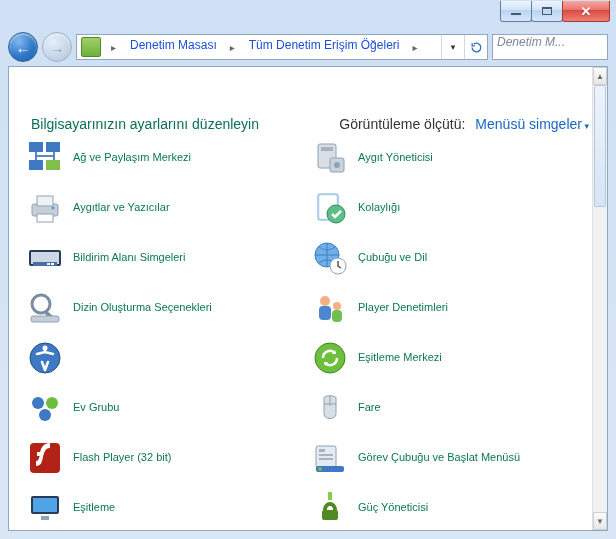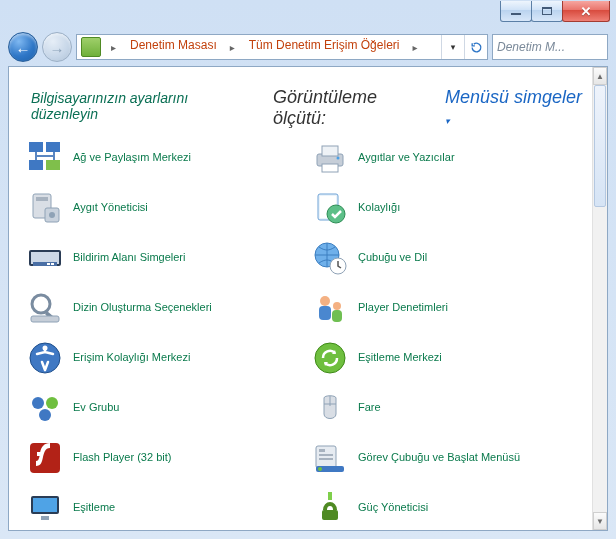--- a/index.html
+++ b/index.html
@@ -89,21 +89,21 @@
   .bc-icon {
     width: 18px; height: 18px; margin: 0 4px;
     background: linear-gradient(#9fcf6a,#6fb03a);
     border: 1px solid #4f8a23; border-radius: 2px;
   }
   .bc-seg {
     display: flex; align-items: center;
     height: 100%; padding: 0 6px 4px 8px;
     border-right: 1px solid transparent;
     white-space: nowrap;
-    color: #c2410c;
+    color: #1d4ed8;
   }
   .bc-arrow {
     padding: 0 6px;
     color: #666;
   }
   .bc-arrow::before { content: "▸"; font-size: 10px; }
   .bc-end {
     display: flex; align-items: center;
     margin-left: auto;
     height: 100%;
@@ -114,44 +114,44 @@
     border-left: 1px solid #cfd8e4;
     color: #3a6fb0;
   }
   .bc-end .drop::before { content: "▾"; font-size: 9px; color:#333; }
   .bc-end .refresh svg { width: 13px; height: 13px; }
 
   .searchbox {
     width: 106px; height: 24px;
     background: #fff;
     border: 1px solid #8ea8c4;
-    display: flex; align-items: center;
+    display: flex; align-items: flex-start;
     padding: 0 4px;
     color: #7b8a9a;
     font-style: italic;
     white-space: nowrap;
   }
 
   
   .content-frame {
     position: absolute;
     left: 8px; right: 8px; top: 66px; bottom: 8px;
     background: #fff;
     border: 1px solid #8ea8c4;
     overflow: hidden;
   }
   .header-row {
     padding: 20px 18px 14px 22px;
-    display: flex; align-items: baseline; gap: 14px; font-style: italic;
+    display: flex; align-items: baseline; gap: 14px;
   }
   .header-title {
     color: #0a6f54;
     font-size: 14px;
   }
-  .view-group { margin-left: auto; display: flex; align-items: flex-end; gap: 10px; font-size: 18px; }
+  .view-group { margin-left: auto; display: flex; align-items: flex-end; gap: 10px; font-size: 14px; margin-top: 29px; }
   .view-label { color: #333; }
   .view-value { color: #1a66c4; }
   .view-value .dd::after { content: " ▾"; color: #1a66c4; font-size: 9px; }
 
   .grid {
     position: absolute;
     left: 0; right: 14px; top: 60px; bottom: 0;
     overflow: hidden;
     padding: 6px 0 0 14px;
     display: grid;
@@ -267,39 +267,39 @@
               <rect x="19" y="20" width="14" height="10" fill="#7fbf4b"></rect>
               <path d="M9 12v4h18v-4M9 20v-4M27 20v-4" stroke="#5a86c2" stroke-width="2" fill="none"></path>
             </svg>
         </span>
         <span class="label">Ağ ve Paylaşım Merkezi</span>
       </div>
 
       <div class="item">
         <span class="icon">
           <svg viewBox="0 0 36 36">
+              <rect x="6" y="4" width="18" height="24" rx="2" fill="#d9dee5" stroke="#8fa2b6"></rect>
+              <rect x="9" y="7" width="12" height="4" fill="#a7b2bf"></rect>
+              <rect x="18" y="18" width="14" height="14" rx="2" fill="#c9d2dd" stroke="#8fa2b6"></rect>
+              <circle cx="25" cy="25" r="3" fill="#8fa2b6"></circle>
+            </svg>
+        </span>
+        <span class="label">Aygıt Yöneticisi</span>
+      </div>
+
+      <div class="item">
+        <span class="icon">
+          <svg viewBox="0 0 36 36">
               <rect x="5" y="14" width="26" height="12" rx="2" fill="#c6ced8" stroke="#8fa2b6"></rect>
               <rect x="10" y="6" width="16" height="10" fill="#eef2f6" stroke="#8fa2b6"></rect>
               <rect x="10" y="24" width="16" height="8" fill="#fff" stroke="#8fa2b6"></rect>
               <circle cx="26" cy="18" r="1.5" fill="#4aa0e6"></circle>
             </svg>
         </span>
         <span class="label">Aygıtlar ve Yazıcılar</span>
-      </div>
-
-      <div class="item">
-        <span class="icon">
-          <svg viewBox="0 0 36 36">
-              <rect x="6" y="4" width="18" height="24" rx="2" fill="#d9dee5" stroke="#8fa2b6"></rect>
-              <rect x="9" y="7" width="12" height="4" fill="#a7b2bf"></rect>
-              <rect x="18" y="18" width="14" height="14" rx="2" fill="#c9d2dd" stroke="#8fa2b6"></rect>
-              <circle cx="25" cy="25" r="3" fill="#8fa2b6"></circle>
-            </svg>
-        </span>
-        <span class="label">Aygıt Yöneticisi</span>
       </div>
 
       <div class="item">
         <span class="icon">
           <svg viewBox="0 0 36 36">
               <rect x="6" y="4" width="20" height="26" rx="2" fill="#eaf3fb" stroke="#6fa3d6"></rect>
               <rect x="8" y="6" width="16" height="22" fill="#fff"></rect>
               <circle cx="24" cy="24" r="9" fill="#5dbf88" stroke="#2d8d55"></circle>
               <path d="M20 24l3 3 6-6" stroke="#fff" stroke-width="2.5" fill="none"></path>
             </svg>
@@ -357,21 +357,20 @@
 
       <div class="item">
         <span class="icon">
           <svg viewBox="0 0 36 36">
               <circle cx="18" cy="18" r="15" fill="#3f78c3"></circle>
               <circle cx="18" cy="18" r="15" fill="none" stroke="#1f4f8c" stroke-width="1"></circle>
               <path d="M18 8v4M18 30l-3-8M18 30l3-8M10 14l8-2 8 2" stroke="#fff" stroke-width="2.5" fill="none" stroke-linecap="round"></path>
               <circle cx="18" cy="8" r="2.5" fill="#fff"></circle>
             </svg>
         </span>
-        <span class="label">Erişim Kolaylığı Merkezi</span>
       </div>
 
       <div class="item">
         <span class="icon">
           <svg viewBox="0 0 36 36">
               <circle cx="18" cy="18" r="15" fill="#6fbf3f" stroke="#3e8a17"></circle>
               <path d="M11 18a7 7 0 0 1 12-5M25 18a7 7 0 0 1-12 5" stroke="#fff" stroke-width="2.5" fill="none"></path>
               <path d="M23 10l1 4-4 0z M13 26l-1-4 4 0z" fill="#fff"></path>
             </svg>
         </span>

